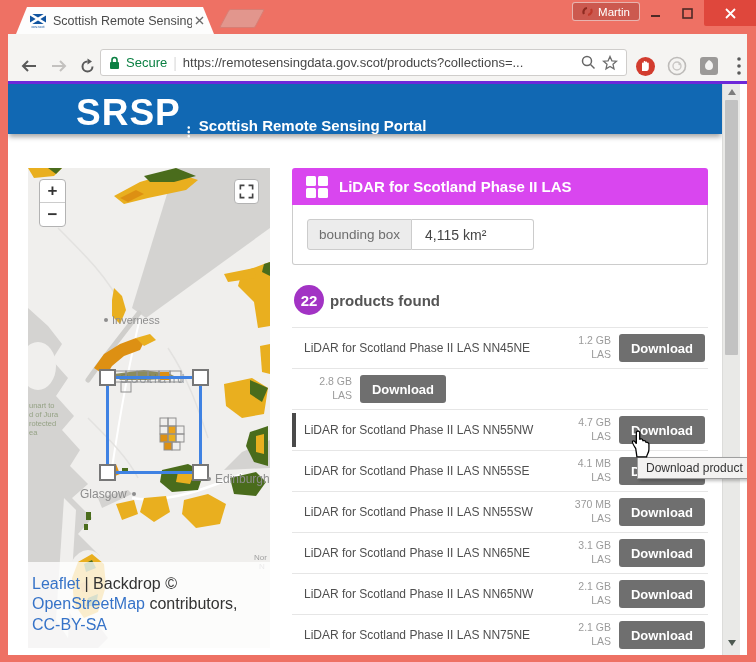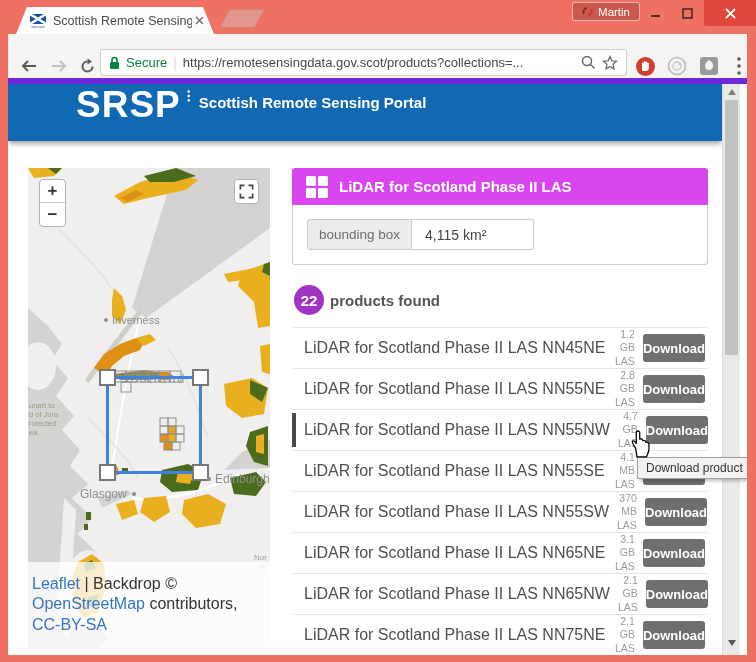--- a/index.html
+++ b/index.html
@@ -18,33 +18,33 @@
   .profile-chip { position:absolute; right:116px; top:2px; height:19px; padding:0 9px; background:rgba(120,30,25,0.28);
             border:1px solid rgba(255,255,255,0.55); border-radius:3px; display:flex; align-items:center; gap:5px; }
   .profile-chip span { color:#fff; font-size:11.5px; }
   .win-btn { position:absolute; top:0; height:26px; display:flex; align-items:center; justify-content:center; }
   .btn-min { right:86px; width:30px; }
   .btn-max { right:54px; width:30px; }
   .btn-close { right:0; width:52px; background:#df473c; border-radius:0 0 0 2px; }
 
   
   .toolbar { position:absolute; left:8px; top:34px; width:739px; height:50px; background:#f5f4f2;
-             border-bottom:6px solid #6d28d9; }
+             border-bottom:3px solid #6d28d9; }
   .nav-ic { position:absolute; top:19px; width:26px; height:26px; display:flex; align-items:center; justify-content:center; }
   .omnibox { position:absolute; left:92px; top:15px; width:527px; height:27px; background:#fff;
              border:1px solid #cfcdcb; border-radius:3px; display:flex; align-items:center; padding:0 8px; gap:6px; }
   .secure { color:#0b8043; font-size:13px; }
   .omni-sep { color:#dcdcdc; font-size:14px; }
   .url { flex:1; font-size:13px; color:#474747; white-space:nowrap; overflow:hidden; }
   .ext { position:absolute; top:20px; width:24px; height:24px; display:flex; align-items:center; justify-content:center; }
 
   
   .viewport { position:absolute; left:8px; top:84px; width:739px; height:571px; background:#fff; overflow:hidden; }
-  .site-header { position:absolute; left:0; top:0; width:714px; height:57px; background:#1168b3;
-                 display:flex; align-items:flex-start; padding-left:68px; box-shadow:0 4px 5px -1px rgba(0,0,0,0.35); }
+  .site-header { position:absolute; left:0; top:0; width:714px; height:50px; background:#1168b3;
+                 display:flex; align-items:flex-end; padding-left:68px; box-shadow:0 4px 5px -1px rgba(0,0,0,0.35); }
   .brand { color:#fff; font-size:37px; font-weight:600; letter-spacing:1px; }
   .brand-sep { color:#fff; font-size:15px; font-weight:bold; margin:10px 8px 0 6px; letter-spacing:0; line-height:4px; }
   .subtitle { color:#fff; font-size:15px; font-weight:bold; margin-top:10px; }
 
   
   .map-card { position:absolute; left:20px; top:84px; width:242px; height:480px; background:#f0efed; }
   .leaflet-zoom { position:absolute; left:11px; top:11px; width:27px; background:#fff; border:1px solid #b3b3b3;
                   border-radius:4px; overflow:hidden; z-index:5; }
   .leaflet-zoom div { width:100%; height:23px; display:flex; align-items:center; justify-content:center;
                   font-size:17px; font-weight:bold; color:#333; }
@@ -67,21 +67,21 @@
   .ig-value { background:#fff; border:1px solid #ccc; border-left:none; border-radius:0 3px 3px 0; width:122px;
               display:flex; align-items:center; padding:0 13px; font-size:14px; color:#444; }
   .found-row { display:flex; align-items:center; gap:6px; margin-top:20px; padding-left:2px; }
   .count-badge { width:30px; height:30px; border-radius:50%; background:#a233c4; color:#fff; font-size:15px;
               font-weight:bold; display:flex; align-items:center; justify-content:center; }
   .found-label { font-size:15px; font-weight:bold; color:#555; }
   .product-list { margin-top:12px; border-top:1px solid #e6e6e6; }
   .row { position:relative; display:flex; align-items:center; height:41px; border-bottom:1px solid #e6e6e6;
          padding:0 3px 0 12px; gap:8px; }
   .row.selected::before { content:""; position:absolute; left:0; top:3px; bottom:3px; width:4px; background:#4a4a4a; }
-  .p-name { flex:1; font-size:16px; color:#4f4f4f; white-space:nowrap; }
+  .p-name { flex:1; font-size:12px; color:#4f4f4f; white-space:nowrap; }
   .p-size { width:48px; text-align:right; font-size:10.5px; color:#9b9b9b; line-height:1.3; }
   .p-btn  { width:86px; height:28px; background:#6f6f6f; border:none; border-radius:3px; color:#fff;
             font-size:13px; font-weight:bold; font-family:"Liberation Sans",sans-serif; }
 
   
   .tooltip { position:absolute; left:629px; top:373px; background:#f3f2f1; border:1px solid #9f9f9f;
              box-shadow:2px 2px 3px rgba(0,0,0,0.25); font-size:12px; color:#333; padding:3px 8px;
              white-space:nowrap; z-index:30; }
   .cursor { position:absolute; left:622px; top:346px; z-index:31; }
 
@@ -351,21 +351,20 @@
         <span class="found-label">products found</span>
       </div>
       <div class="product-list">
   <div class="row">
     <span class="p-name">LiDAR for Scotland Phase II LAS NN45NE</span>
     <span class="p-size"><span>1.2 GB</span><br><span>LAS</span></span>
     <button class="p-btn">Download</button>
   </div>
 
   <div class="row">
-    <span class="p-name">LiDAR for Scotland Phase II LAS NN55NE</span>
     <span class="p-size"><span>2.8 GB</span><br><span>LAS</span></span>
     <button class="p-btn">Download</button>
   </div>
 
   <div class="row selected">
     <span class="p-name">LiDAR for Scotland Phase II LAS NN55NW</span>
     <span class="p-size"><span>4.7 GB</span><br><span>LAS</span></span>
     <button class="p-btn">Download</button>
   </div>
 

